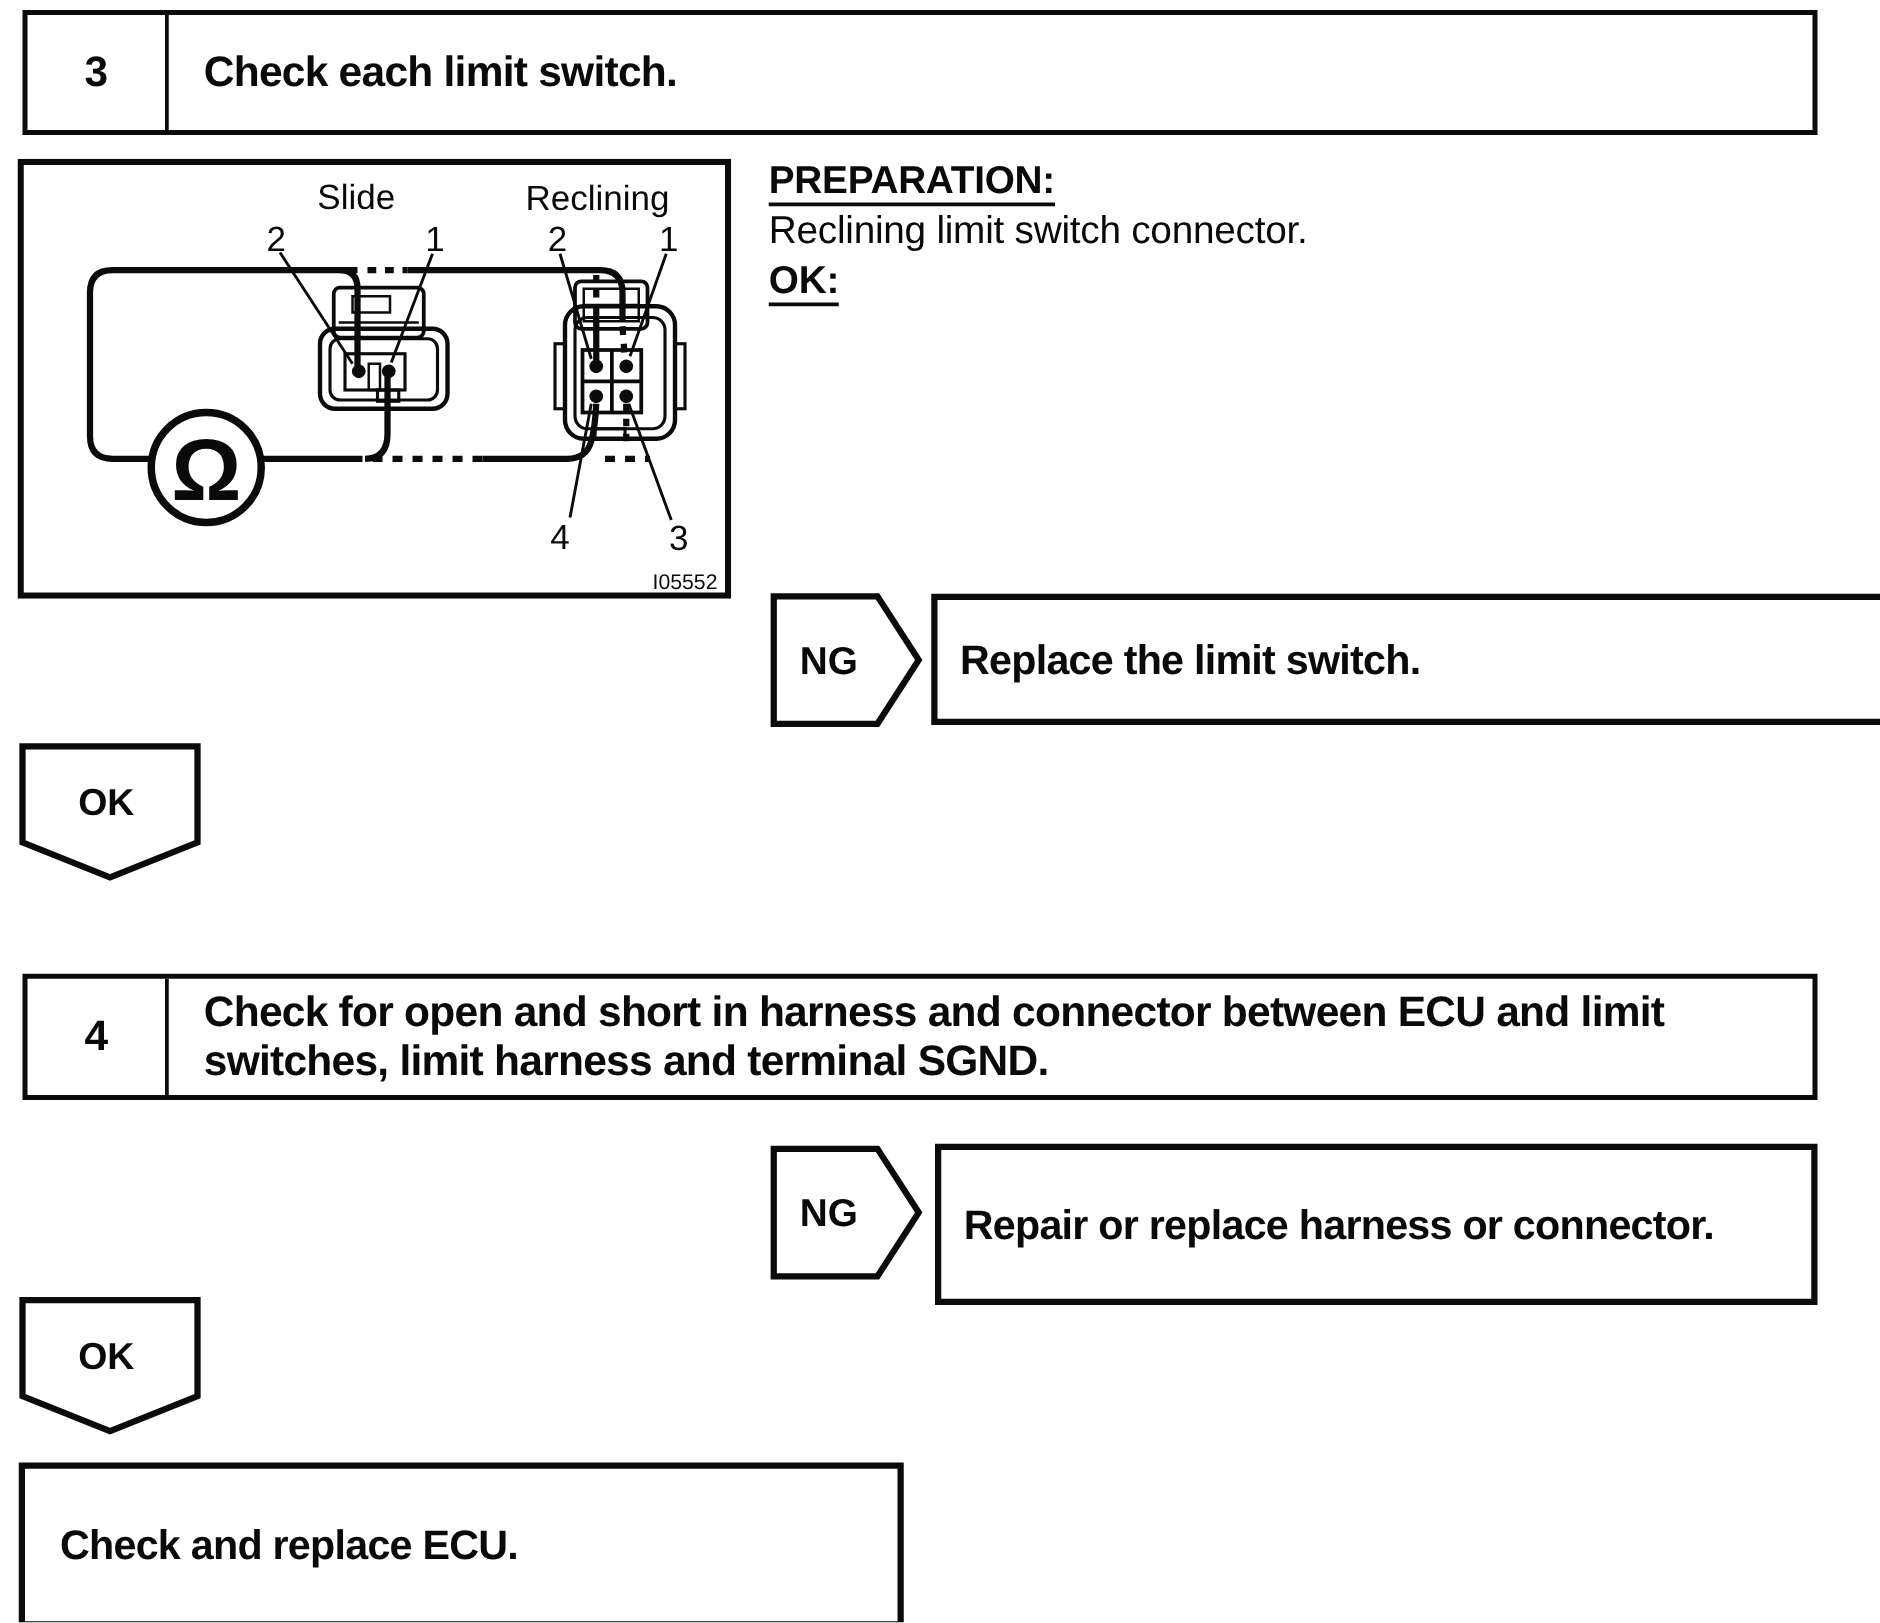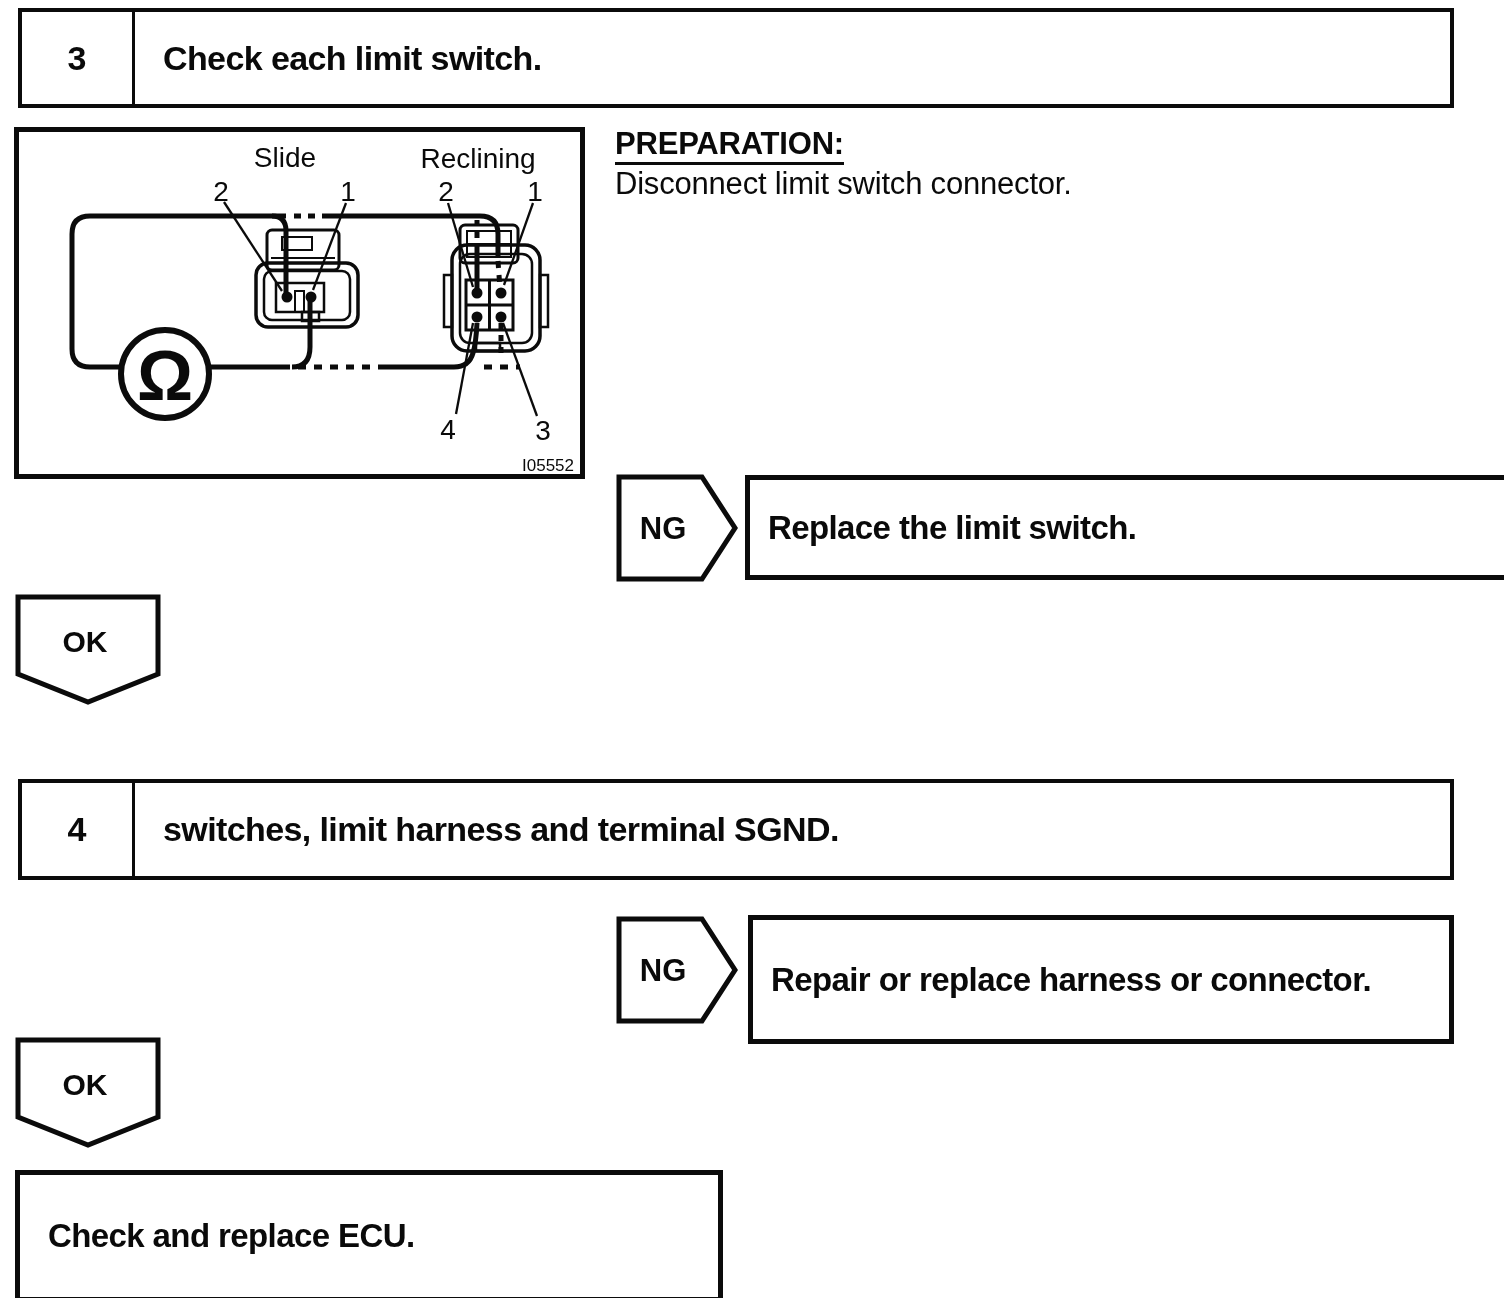--- a/index.html
+++ b/index.html
@@ -143,21 +143,22 @@
       <text x="432" y="74" text-anchor="middle" font-size="28">2</text>
       <text x="521" y="74" text-anchor="middle" font-size="28">1</text>
       <text x="434" y="312" text-anchor="middle" font-size="28">4</text>
       <text x="529" y="313" text-anchor="middle" font-size="28">3</text>
       <text x="560" y="344" text-anchor="end" font-size="17">I05552</text>
     </svg>
   </div>
 
   <div class="abs instr" style="left:615px;top:124px;width:880px;">
     <div class="row"><span class="hd">PREPARATION:</span></div>
-    <div class="row">Disconnect limit switch connector.</div>
+    <div class="row">Reclining limit switch connector.</div>
+    <div class="row"><span class="hd">OK:</span></div>
   </div>
 
   <div class="abs" style="left:616px;top:474px;width:122px;height:108px;">
     <svg width="122" height="108" viewBox="0 0 122 108">
       <polygon points="3,3 86,3 119,54 86,105 3,105" fill="#ffffff" stroke="#0b0b0b" stroke-width="5"></polygon>
       <text x="47" y="65" text-anchor="middle" font-size="31" font-weight="bold">NG</text>
     </svg>
   </div>
   <div class="abs action-box" style="left:745px;top:475px;width:829px;height:105px;">
     <span>Replace the limit switch.</span>
@@ -166,20 +167,21 @@
   <div class="abs" style="left:15px;top:594px;width:146px;height:112px;">
     <svg width="146" height="112" viewBox="0 0 146 112">
       <polygon points="3,3 143,3 143,80 73,108 3,80" fill="#ffffff" stroke="#0b0b0b" stroke-width="5"></polygon>
       <text x="70" y="58" text-anchor="middle" font-size="30" font-weight="bold">OK</text>
     </svg>
   </div>
 
   <div class="abs step-box" style="left:18px;top:779px;width:1436px;height:101px;">
     <div class="step-num">4</div>
     <div class="step-title">
+      <div>Check for open and short in harness and connector between ECU and limit</div>
       <div>switches, limit harness and terminal SGND.</div>
     </div>
   </div>
 
   <div class="abs" style="left:616px;top:916px;width:122px;height:108px;">
     <svg width="122" height="108" viewBox="0 0 122 108">
       <polygon points="3,3 86,3 119,54 86,105 3,105" fill="#ffffff" stroke="#0b0b0b" stroke-width="5"></polygon>
       <text x="47" y="65" text-anchor="middle" font-size="31" font-weight="bold">NG</text>
     </svg>
   </div>

